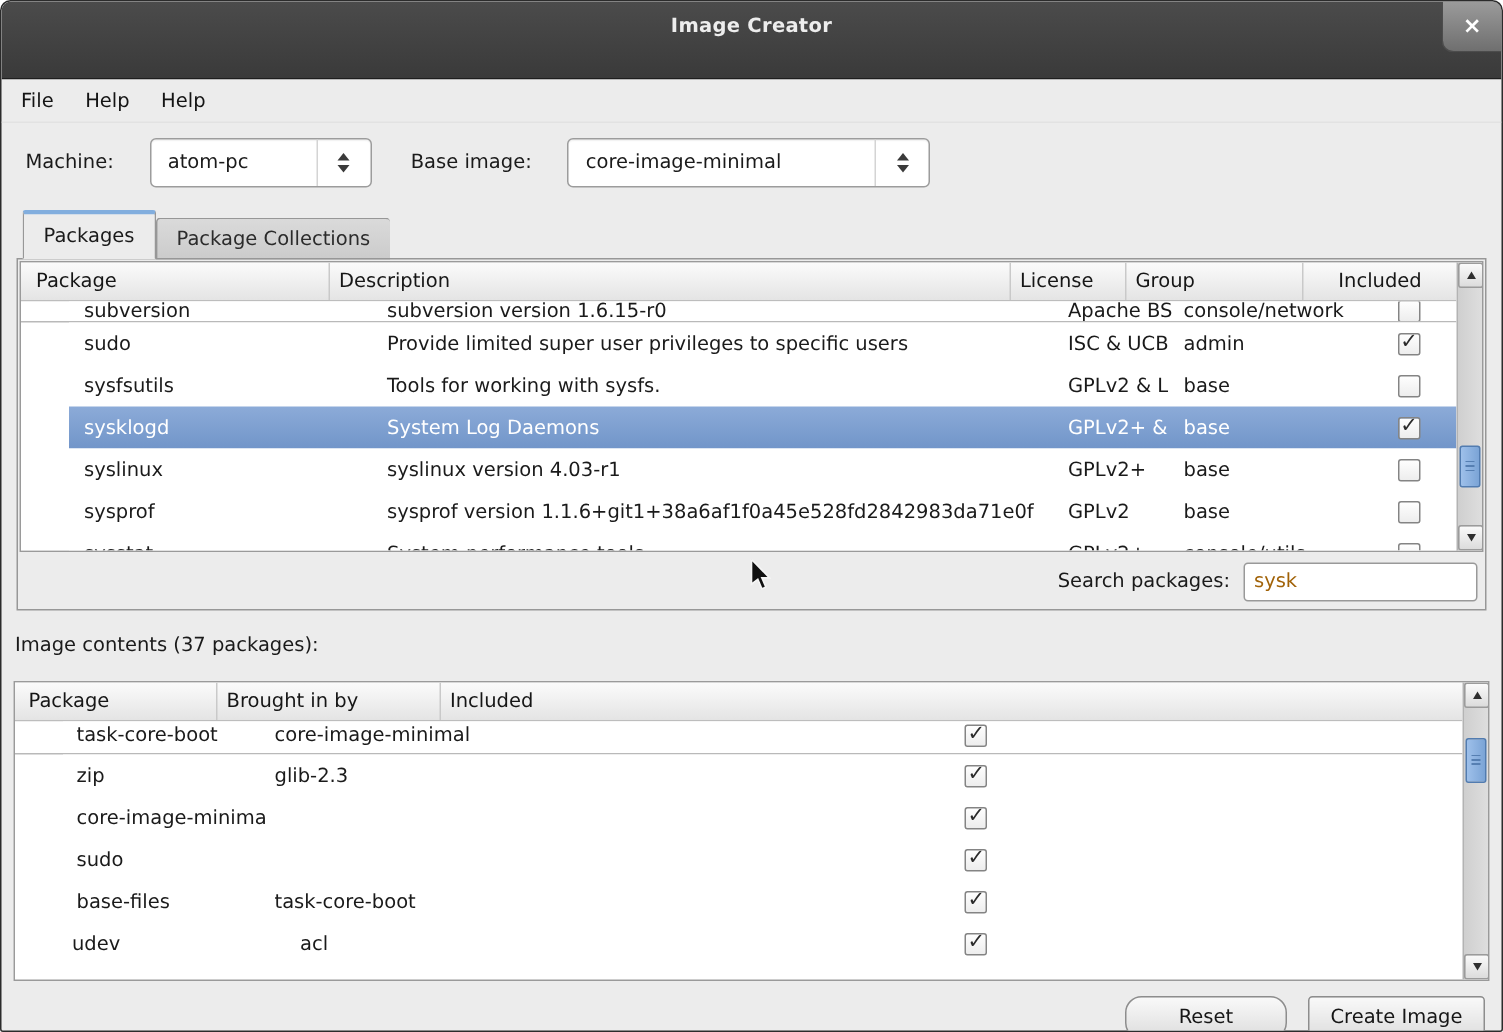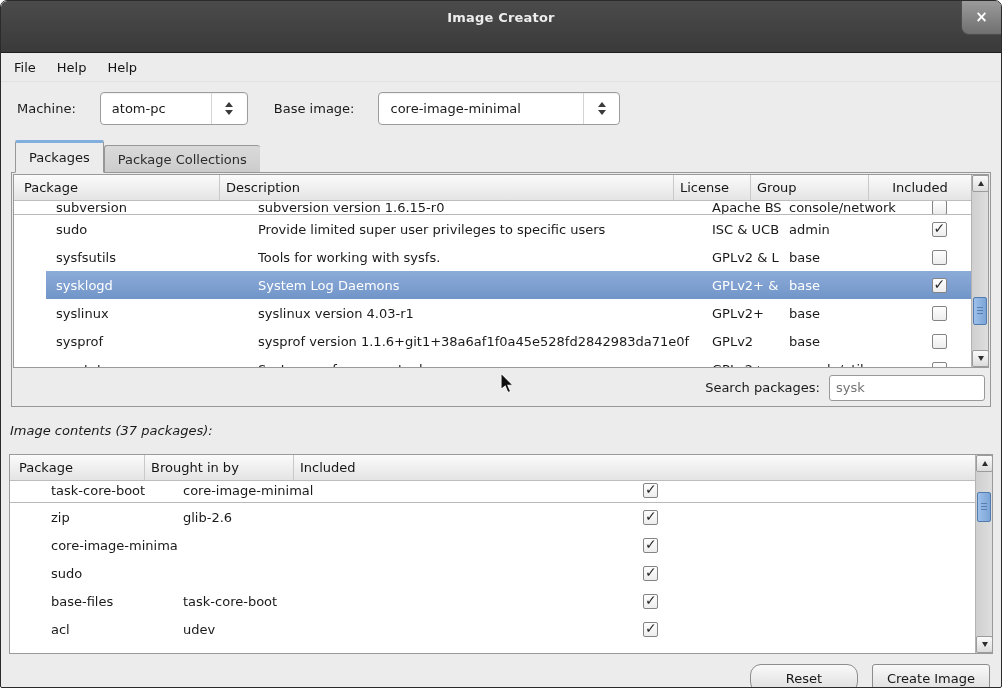--- a/index.html
+++ b/index.html
@@ -87,24 +87,24 @@
   .sb-tri-down { width:0; height:0; border-left:3.5px solid transparent; border-right:3.5px solid transparent;
                  border-top:5px solid #2e2e2e; }
   .sb-thumb { position:absolute; left:1px; width:14px; border:1px solid #527cb0; border-radius:2px;
               background:linear-gradient(to right,#9ec0ea,#7ba4d6); }
   .sb-thumb::after { content:""; position:absolute; left:3px; right:3px; top:50%; height:8px; margin-top:-4px;
               background:repeating-linear-gradient(to bottom,#567fb2 0 1px,transparent 1px 3px); }
 
   
   .searchrow { height:37px; display:flex; align-items:center; justify-content:flex-end; gap:9px; padding-right:5px; }
   .search-input { width:156px; height:26px; border:1px solid #999; border-radius:3px; padding:0 6px;
-                  font:13px "DejaVu Sans","Liberation Sans",sans-serif; color:#737373; background:#fff; outline:none; }
-
-  
-  .contents-heading { margin:16px 0 0 9px; height:18px;font-style:italic; }
+                  font:13px "DejaVu Sans","Liberation Sans",sans-serif; color:#a16207; background:#fff; outline:none; }
+
+  
+  .contents-heading { margin:16px 0 0 9px; height:18px; }
   .contents-frame { position:relative; height:200px; margin:13px 8px 0; border:1px solid #9a9a9a; background:#fff; overflow:hidden; }
   .ct-content { margin-right:17px; height:100%; overflow:hidden; }
   .k1 { width:135px; padding-left:9px; } .k2 { width:149px; } .k3 { flex:1; justify-content:center; padding-left:0; }
   .contents-frame .trow .k1 { padding-left:9px; }
   .contents-frame .trow .k3 { justify-content:center; }
   .clip-top2 { height:22px; overflow:hidden; border-bottom:1px solid #b9b9b9; background:#fff; }
   .clip-top2 > .trow { margin-top:-5px; }
 
   
   .actions { display:flex; justify-content:flex-end; align-items:flex-start; gap:14px; padding:10px 11px 0 0; }
@@ -279,21 +279,21 @@
           <span class="td k1">task-core-boot</span>
           <span class="td k2">core-image-minimal</span>
           <span class="td k3">
               <span class="checkbox checked"></span>
             </span>
         </div>
       </div>
 
       <div class="trow">
         <span class="td k1">zip</span>
-        <span class="td k2">glib-2.6</span>
+        <span class="td k2">glib-2.3</span>
         <span class="td k3">
             <span class="checkbox checked"></span>
           </span>
       </div>
 
       <div class="trow">
         <span class="td k1">core-image-minimal</span>
         <span class="td k2"></span>
         <span class="td k3">
             <span class="checkbox checked"></span>
@@ -310,22 +310,22 @@
 
       <div class="trow">
         <span class="td k1">base-files</span>
         <span class="td k2">task-core-boot</span>
         <span class="td k3">
             <span class="checkbox checked"></span>
           </span>
       </div>
 
       <div class="trow">
+        <span class="td k2">udev</span>
         <span class="td k1">acl</span>
-        <span class="td k2">udev</span>
         <span class="td k3">
             <span class="checkbox checked"></span>
           </span>
       </div>
     </div>
 
     <div class="vscroll">
       <div class="sb-btn sb-up">
           <span class="sb-tri-up"></span>
         </div>

